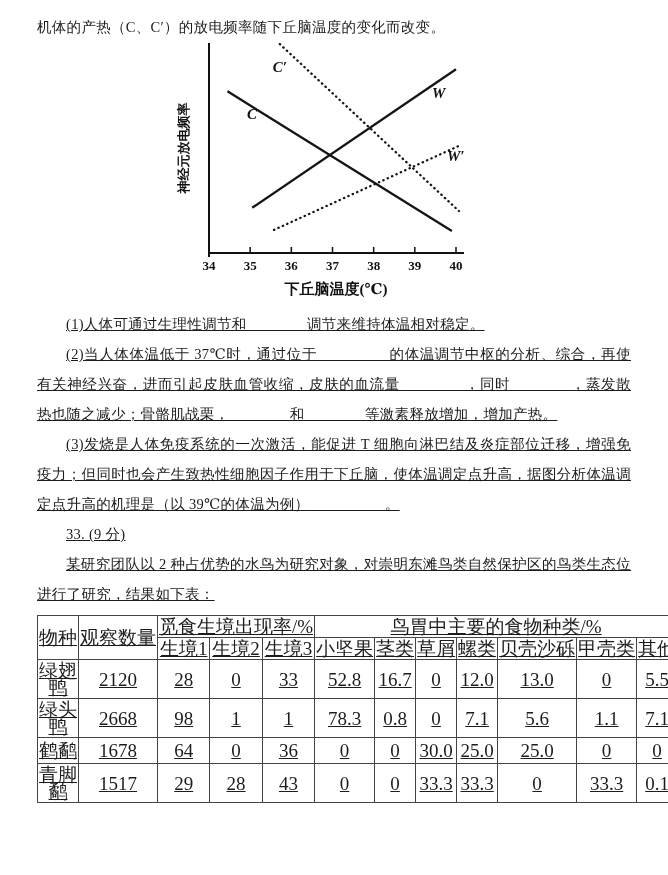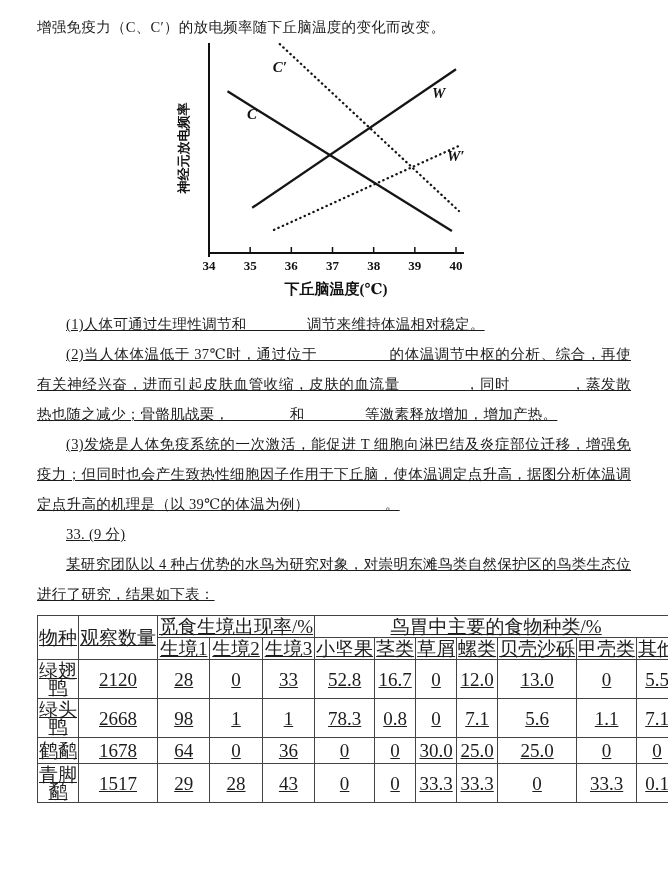--- a/index.html
+++ b/index.html
@@ -31,21 +31,21 @@
   table.bird-table td { height:26px; }
   th.grp { height:22px; }
   th.wrap { word-break:break-all; line-height:16px; }
   th.nowrap { white-space:nowrap; }
 </style>
 </head>
 <body>
 
 <div class="page">
 
-  <p class="para">增强免疫力（C、C′）的放电频率随下丘脑温度的变化而改变。</p>
+  <p class="para">机体的产热（C、C′）的放电频率随下丘脑温度的变化而改变。</p>
 
   <figure class="chart-figure">
     <svg width="345" height="262" viewBox="0 0 345 262">
         <line x1="47" y1="0" x2="47" y2="214" stroke="#111" stroke-width="2"></line>
         <line x1="47" y1="210" x2="302" y2="210" stroke="#111" stroke-width="2"></line>
         <line x1="47" y1="210" x2="47" y2="204" stroke="#111" stroke-width="1.5"></line>
         <text x="47" y="227" text-anchor="middle" class="tick-label">34</text>
         <line x1="88.16666666666666" y1="210" x2="88.16666666666666" y2="204" stroke="#111" stroke-width="1.5"></line>
         <text x="88.16666666666666" y="227" text-anchor="middle" class="tick-label">35</text>
         <line x1="129.33333333333331" y1="210" x2="129.33333333333331" y2="204" stroke="#111" stroke-width="1.5"></line>
@@ -69,21 +69,21 @@
         <text x="174" y="251" text-anchor="middle" class="axis-title">下丘脑温度(℃)</text>
         <text x="26" y="105" text-anchor="middle" transform="rotate(-90 26 105)" class="axis-title-y">神经元放电频率</text>
       </svg>
   </figure>
 
   <p class="para indent">(1)人体可通过生理性调节和________调节来维持体温相对稳定。</p>
   <p class="para indent">(2)当人体体温低于 37℃时，通过位于 _________的体温调节中枢的分析、综合，再使有关神经兴奋，进而引起皮肤血管收缩，皮肤的血流量 ________，同时________，蒸发散热也随之减少；骨骼肌战栗，________和________等激素释放增加，增加产热。</p>
   <p class="para indent">(3)发烧是人体免疫系统的一次激活，能促进 T 细胞向淋巴结及炎症部位迁移，增强免疫力；但同时也会产生致热性细胞因子作用于下丘脑，使体温调定点升高，据图分析体温调定点升高的机理是（以 39℃的体温为例）__________。</p>
 
   <p class="para indent">33. (9 分)</p>
-  <p class="para indent">某研究团队以 4 种占优势的水鸟为研究对象，对崇明东滩鸟类自然保护区的鸟类生态位进行了研究，结果如下表：</p>
+  <p class="para indent">某研究团队以 2 种占优势的水鸟为研究对象，对崇明东滩鸟类自然保护区的鸟类生态位进行了研究，结果如下表：</p>
 
   <table class="bird-table">
     <colgroup>
       <col style="width:54px">
         <col style="width:62px">
       <col style="width:40px">
         <col style="width:40px">
         <col style="width:40px">
       <col style="width:52px">
         <col style="width:40px">

